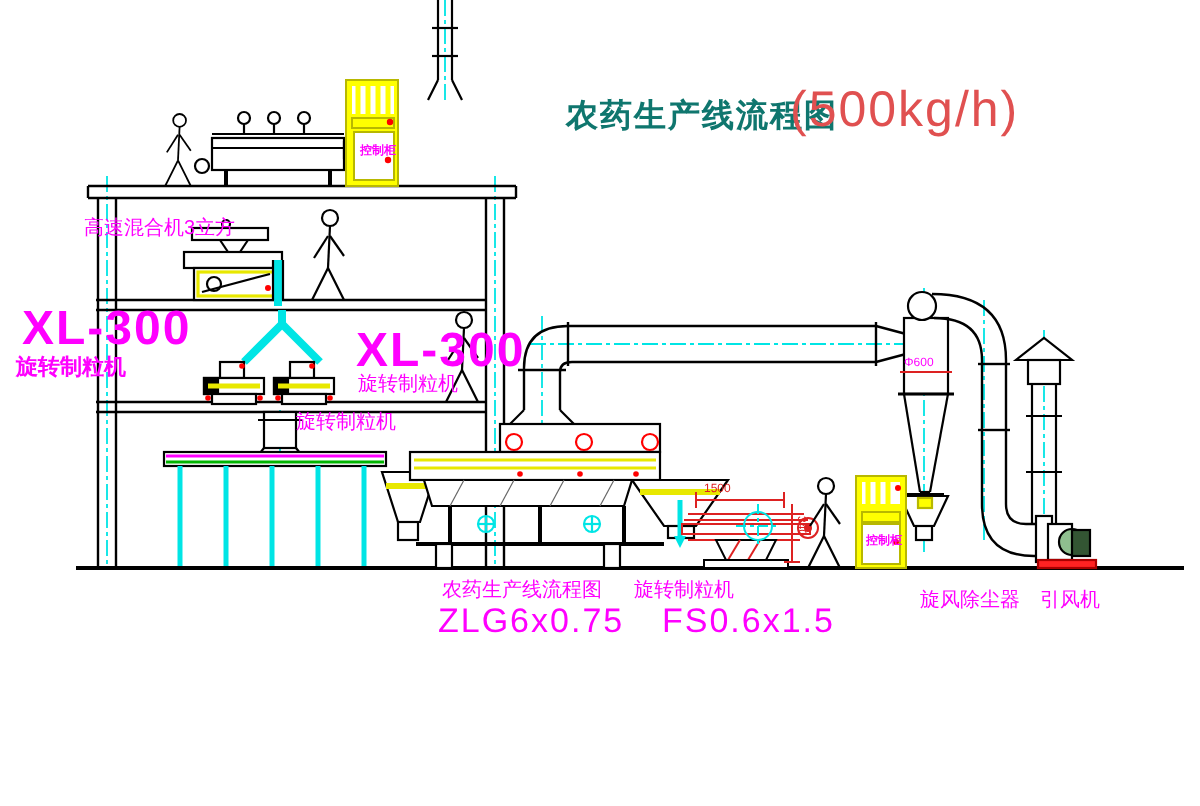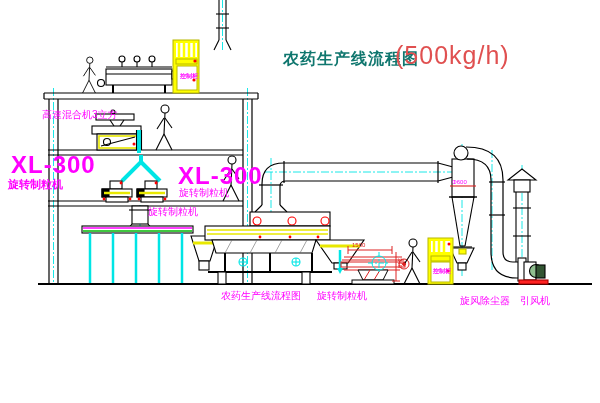--- a/index.html
+++ b/index.html
@@ -322,22 +322,24 @@
 
 <span class="lbl mag-big" style="left:11px;top:153px">XL-300</span>
 <span class="lbl mag-xs" style="left:8px;top:179px">旋转制粒机</span>
 
 <span class="lbl mag-big" style="left:178px;top:164px">XL-300</span>
 <span class="lbl mag-sm" style="left:179px;top:188px">旋转制粒机</span>
 
 <span class="lbl mag-sm" style="left:148px;top:207px">旋转制粒机</span>
 
 <span class="lbl mag-sm" style="left:221px;top:291px">农药生产线流程图</span>
+<span class="lbl mag-model" style="left:219px;top:302px">ZLG6x0.75</span>
 
 <span class="lbl mag-sm" style="left:317px;top:291px">旋转制粒机</span>
+<span class="lbl mag-model" style="left:331px;top:302px">FS0.6x1.5</span>
 
 <span class="lbl mag-sm" style="left:460px;top:296px">旋风除尘器</span>
 <span class="lbl mag-sm" style="left:520px;top:296px">引风机</span>
 
 <span class="lbl cab-txt" style="left:180px;top:73px">控制柜</span>
 <span class="lbl cab-txt" style="left:433px;top:268px">控制柜</span>
 
 <span class="lbl dim" style="left:352px;top:242px">1500</span>
 <span class="lbl dim vert" style="left:397px;top:258px">340</span>
 <span class="lbl dim-mag" style="left:452px;top:179px">Φ600</span>

